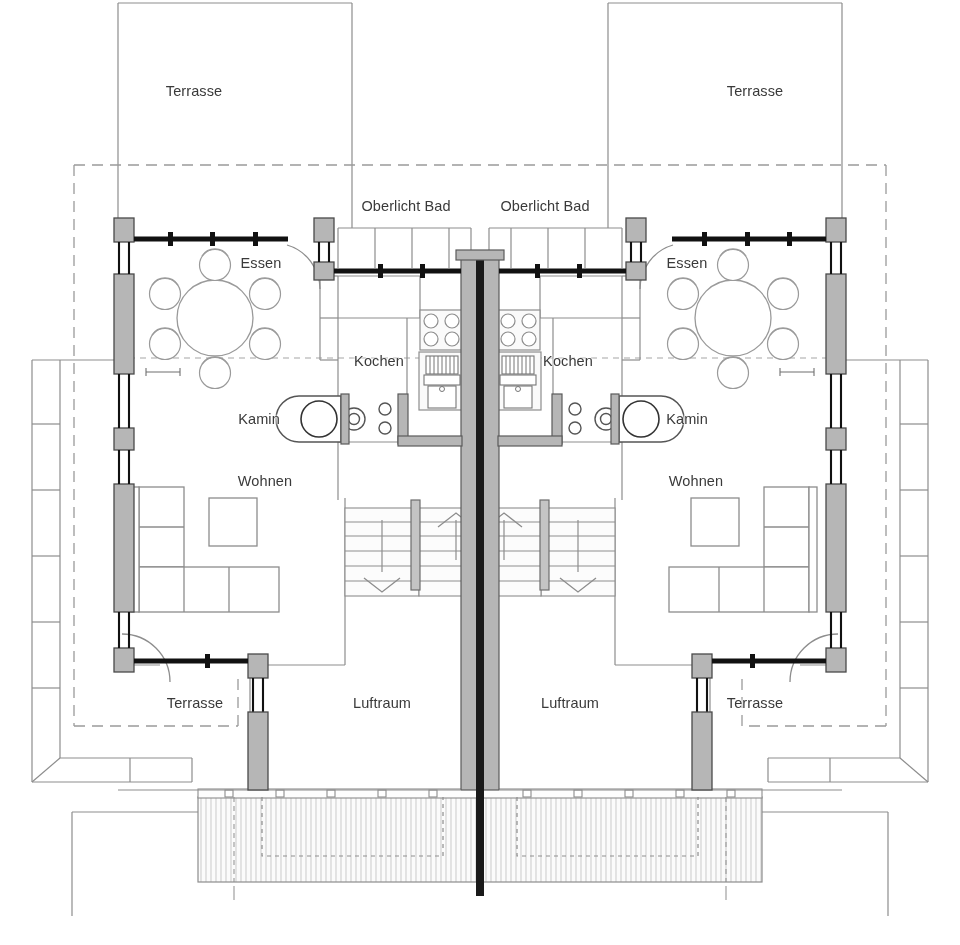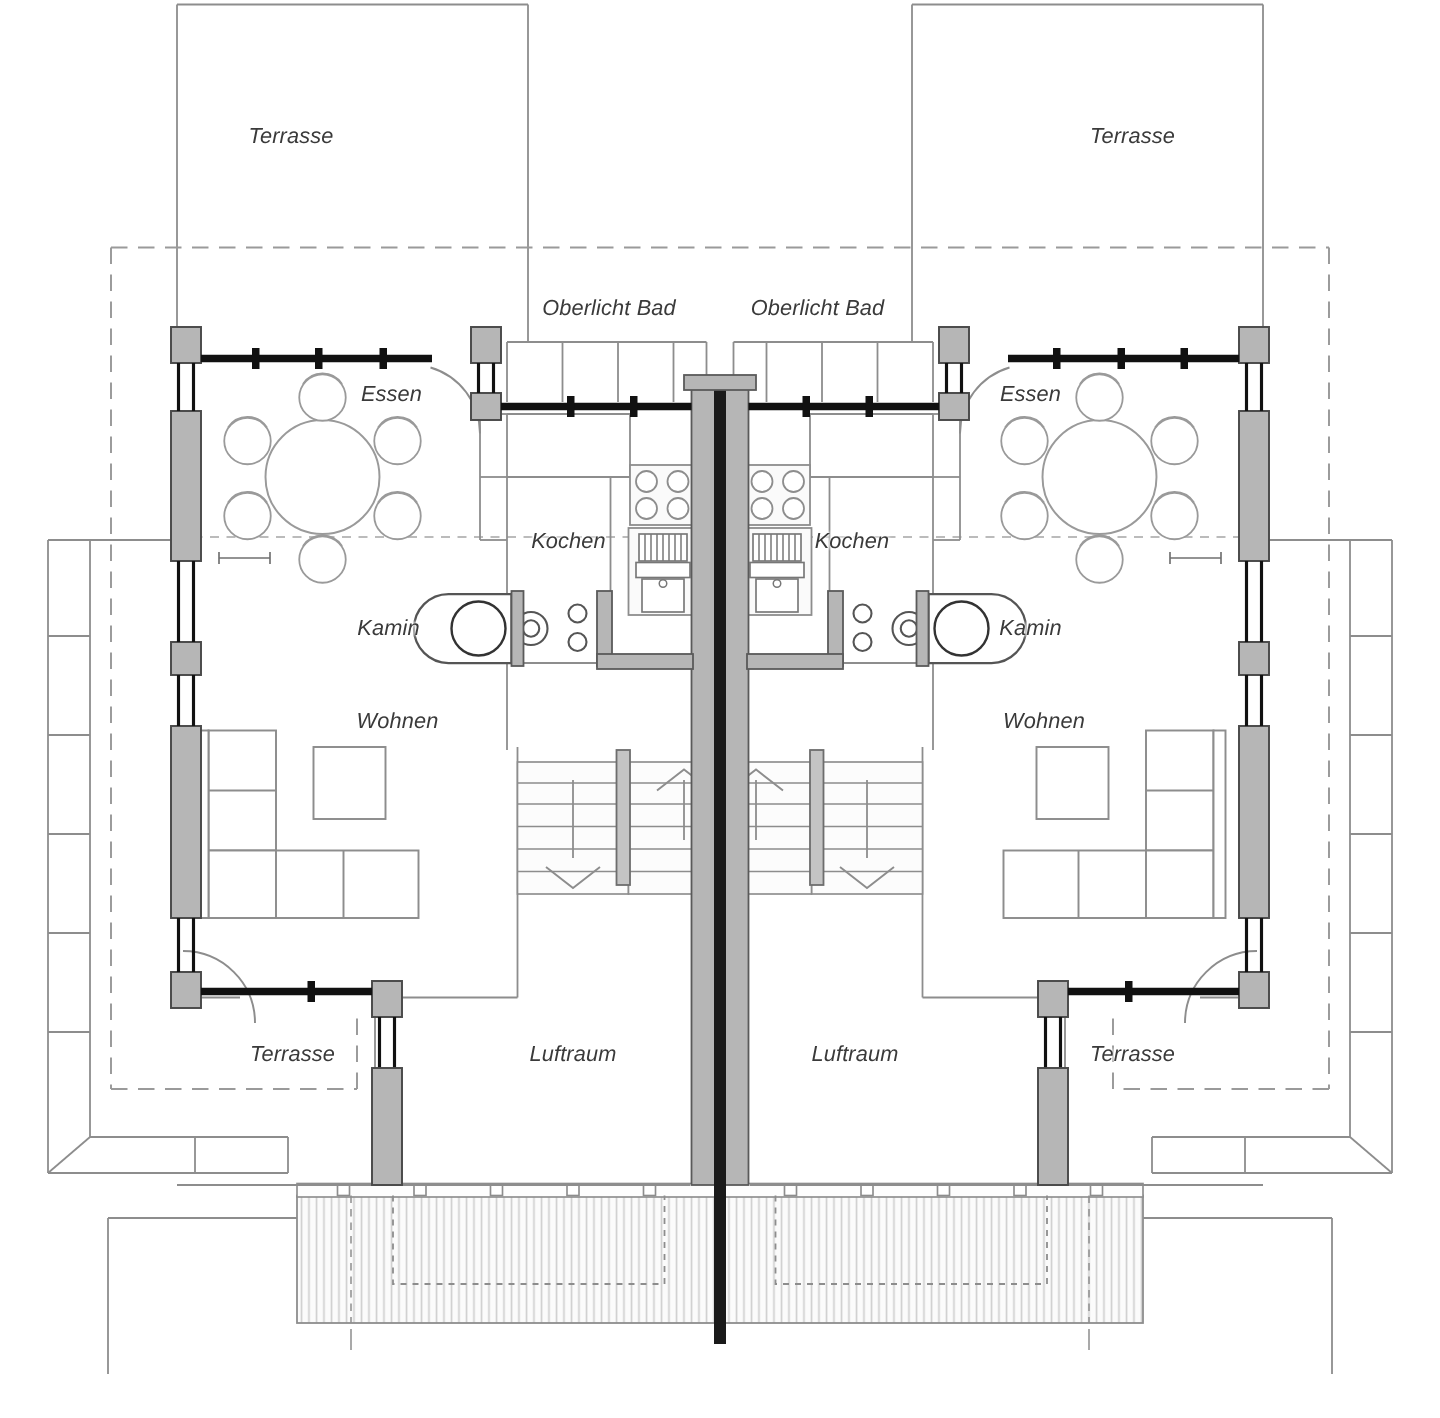--- a/index.html
+++ b/index.html
@@ -1,18 +1,18 @@
 <!DOCTYPE html>
 <html><head>
 <meta charset="utf-8">
 <title>Floor Plan</title>
 <style>
   html,body{margin:0;padding:0;background:#ffffff;}
   body{font-family:"Liberation Sans",sans-serif;}
-  #plan{position:relative;width:960px;height:916px;background:#14b8a6;overflow:hidden;font-style:italic;}
+  #plan{position:relative;width:960px;height:916px;background:#14b8a6;overflow:hidden;}
   #plan svg{position:absolute;left:0;top:0;}
   .lbl{
     position:absolute;
     font-family:"Liberation Sans",sans-serif;
     font-size:14.5px;
     color:#3a3a3a;
     white-space:nowrap;
     letter-spacing:.1px;
     transform:translate(-50%,-50%);
     text-shadow:0 0 3px #fff,0 0 3px #fff,0 0 2px #fff;

